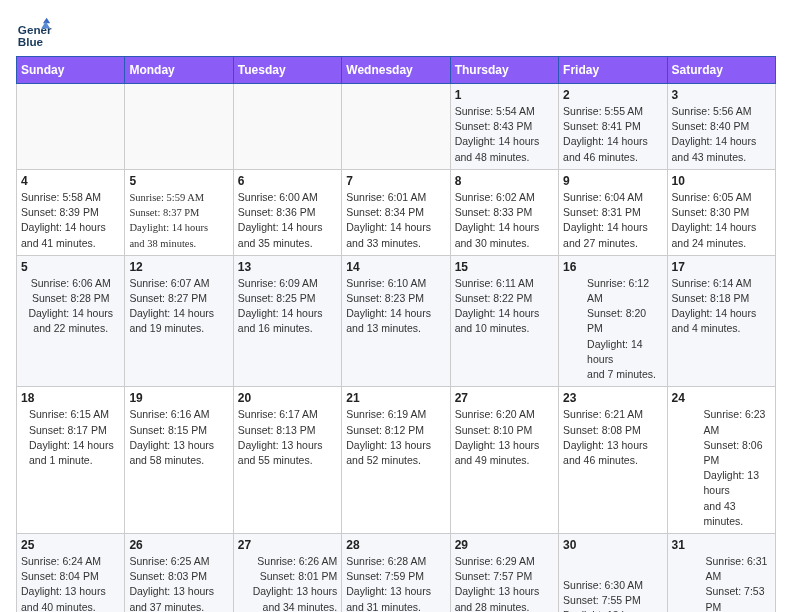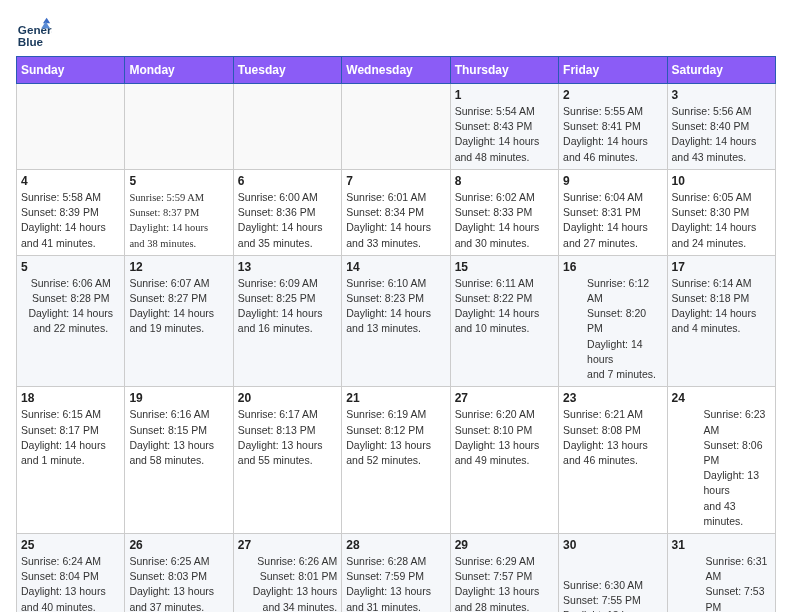--- a/index.html
+++ b/index.html
@@ -248,21 +248,21 @@
           <div class="day-number">17</div>
           <div class="day-info" style="white-space: pre-line;">Sunrise: 6:14 AM
 Sunset: 8:18 PM
 Daylight: 14 hours
 and 4 minutes.</div>
         </td>
       </tr>
       <tr>
         <td>
           <div class="day-number">18</div>
-          <div class="day-info" style="white-space: pre-line;">Sunrise: 6:15 AM
+          <div class="day-info" style="white-space: pre-line; margin-left: 8px;">Sunrise: 6:15 AM
 Sunset: 8:17 PM
 Daylight: 14 hours
 and 1 minute.</div>
         </td>
         <td>
           <div class="day-number">19</div>
           <div class="day-info" style="white-space: pre-line;">Sunrise: 6:16 AM
 Sunset: 8:15 PM
 Daylight: 13 hours
 and 58 minutes.</div>

